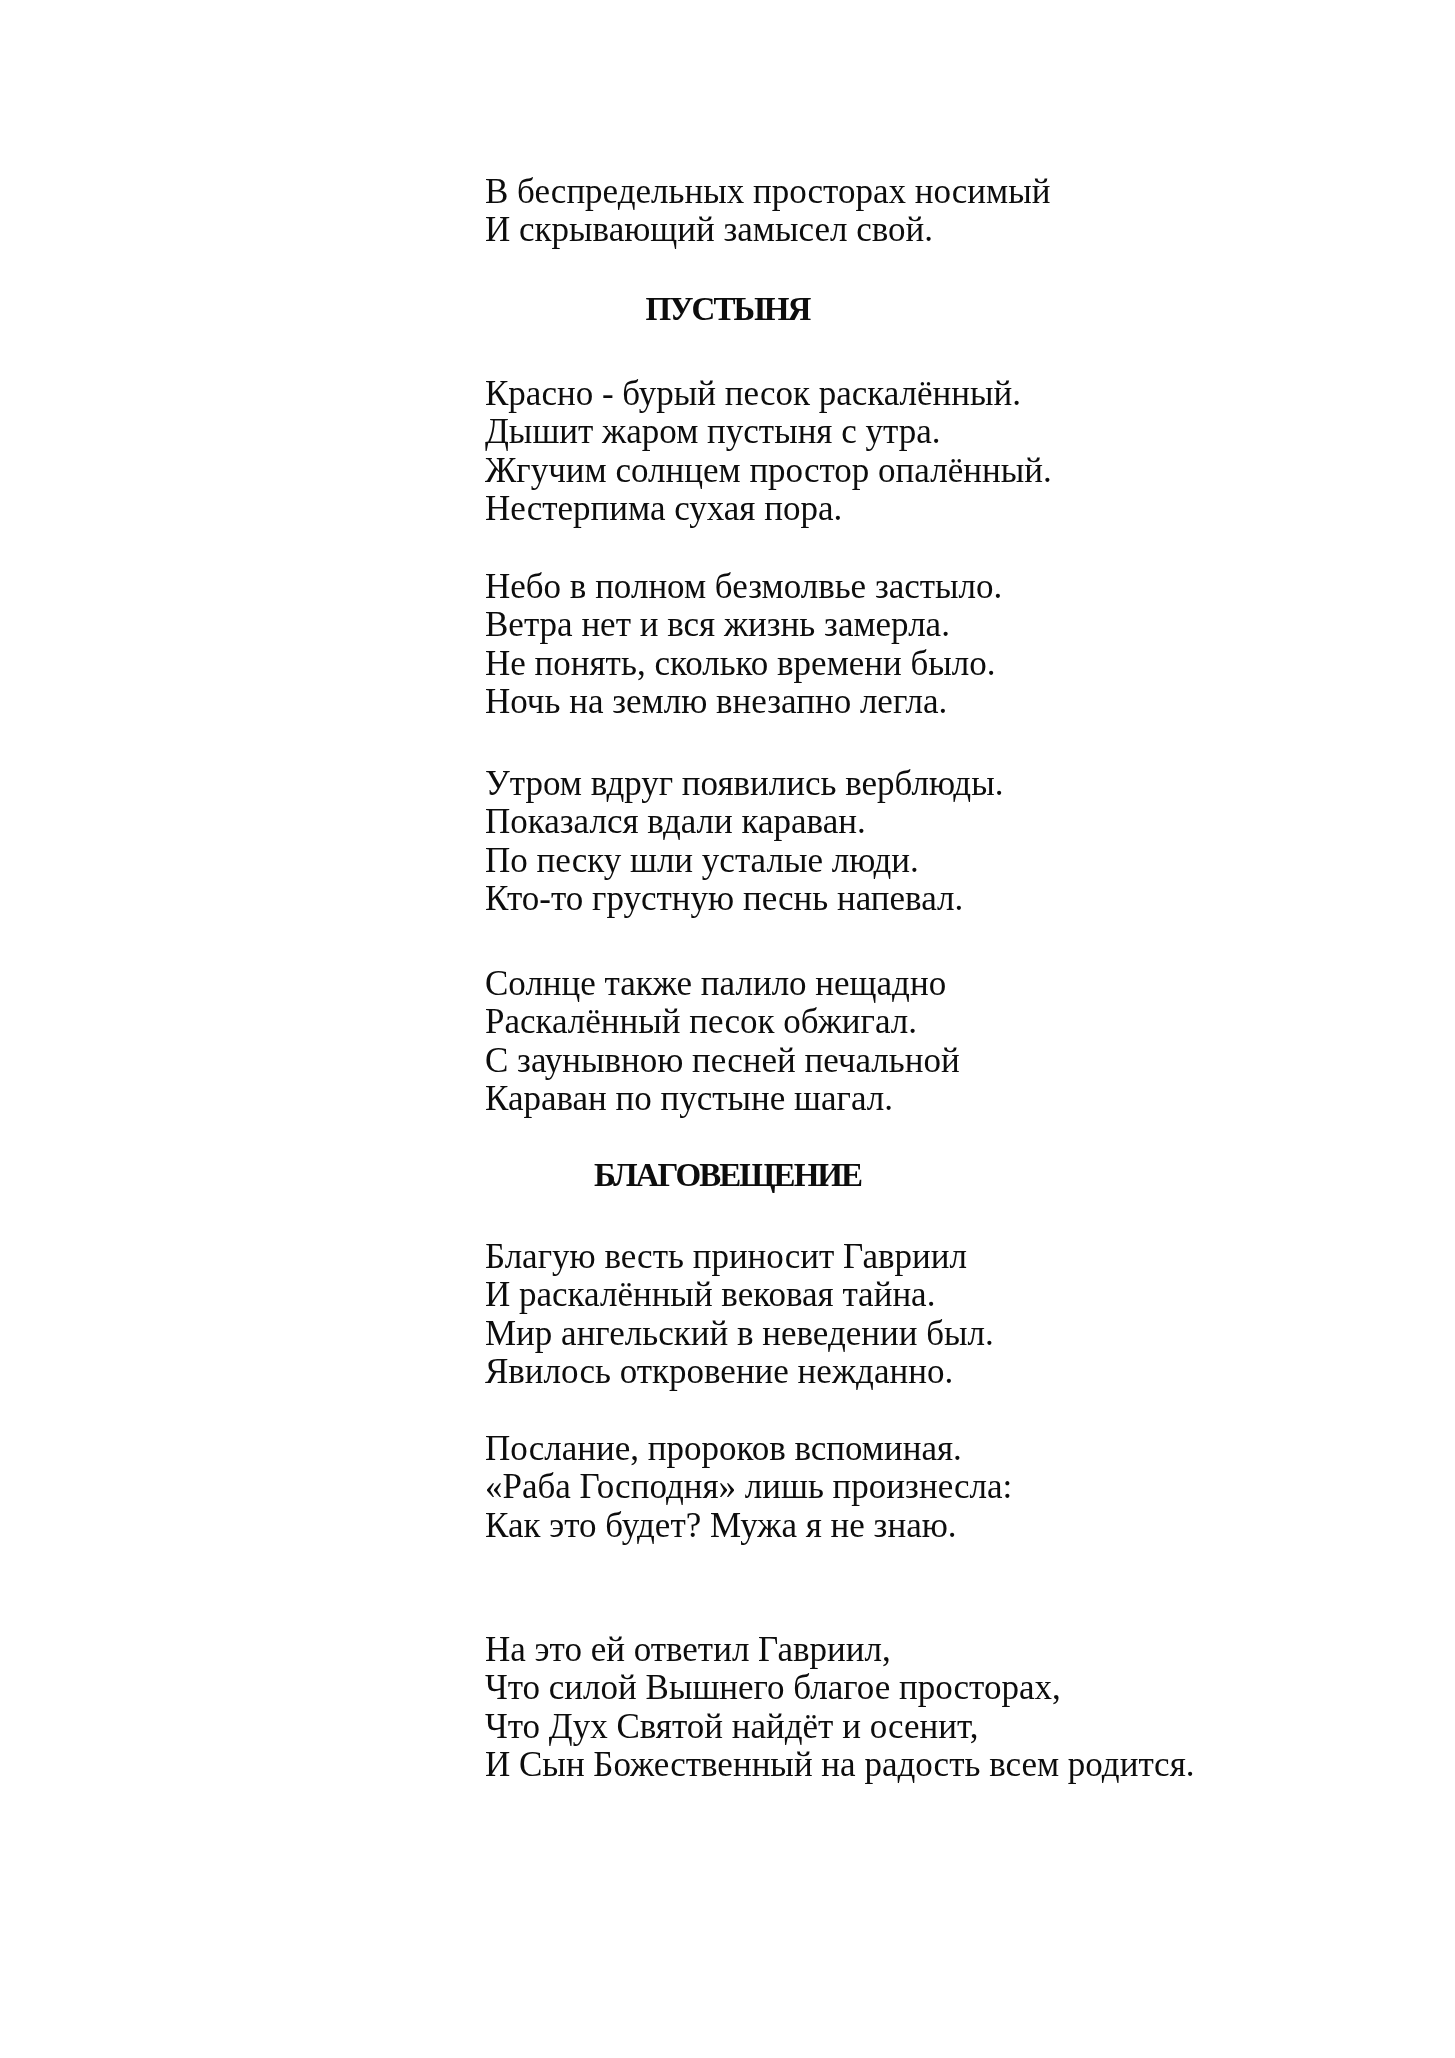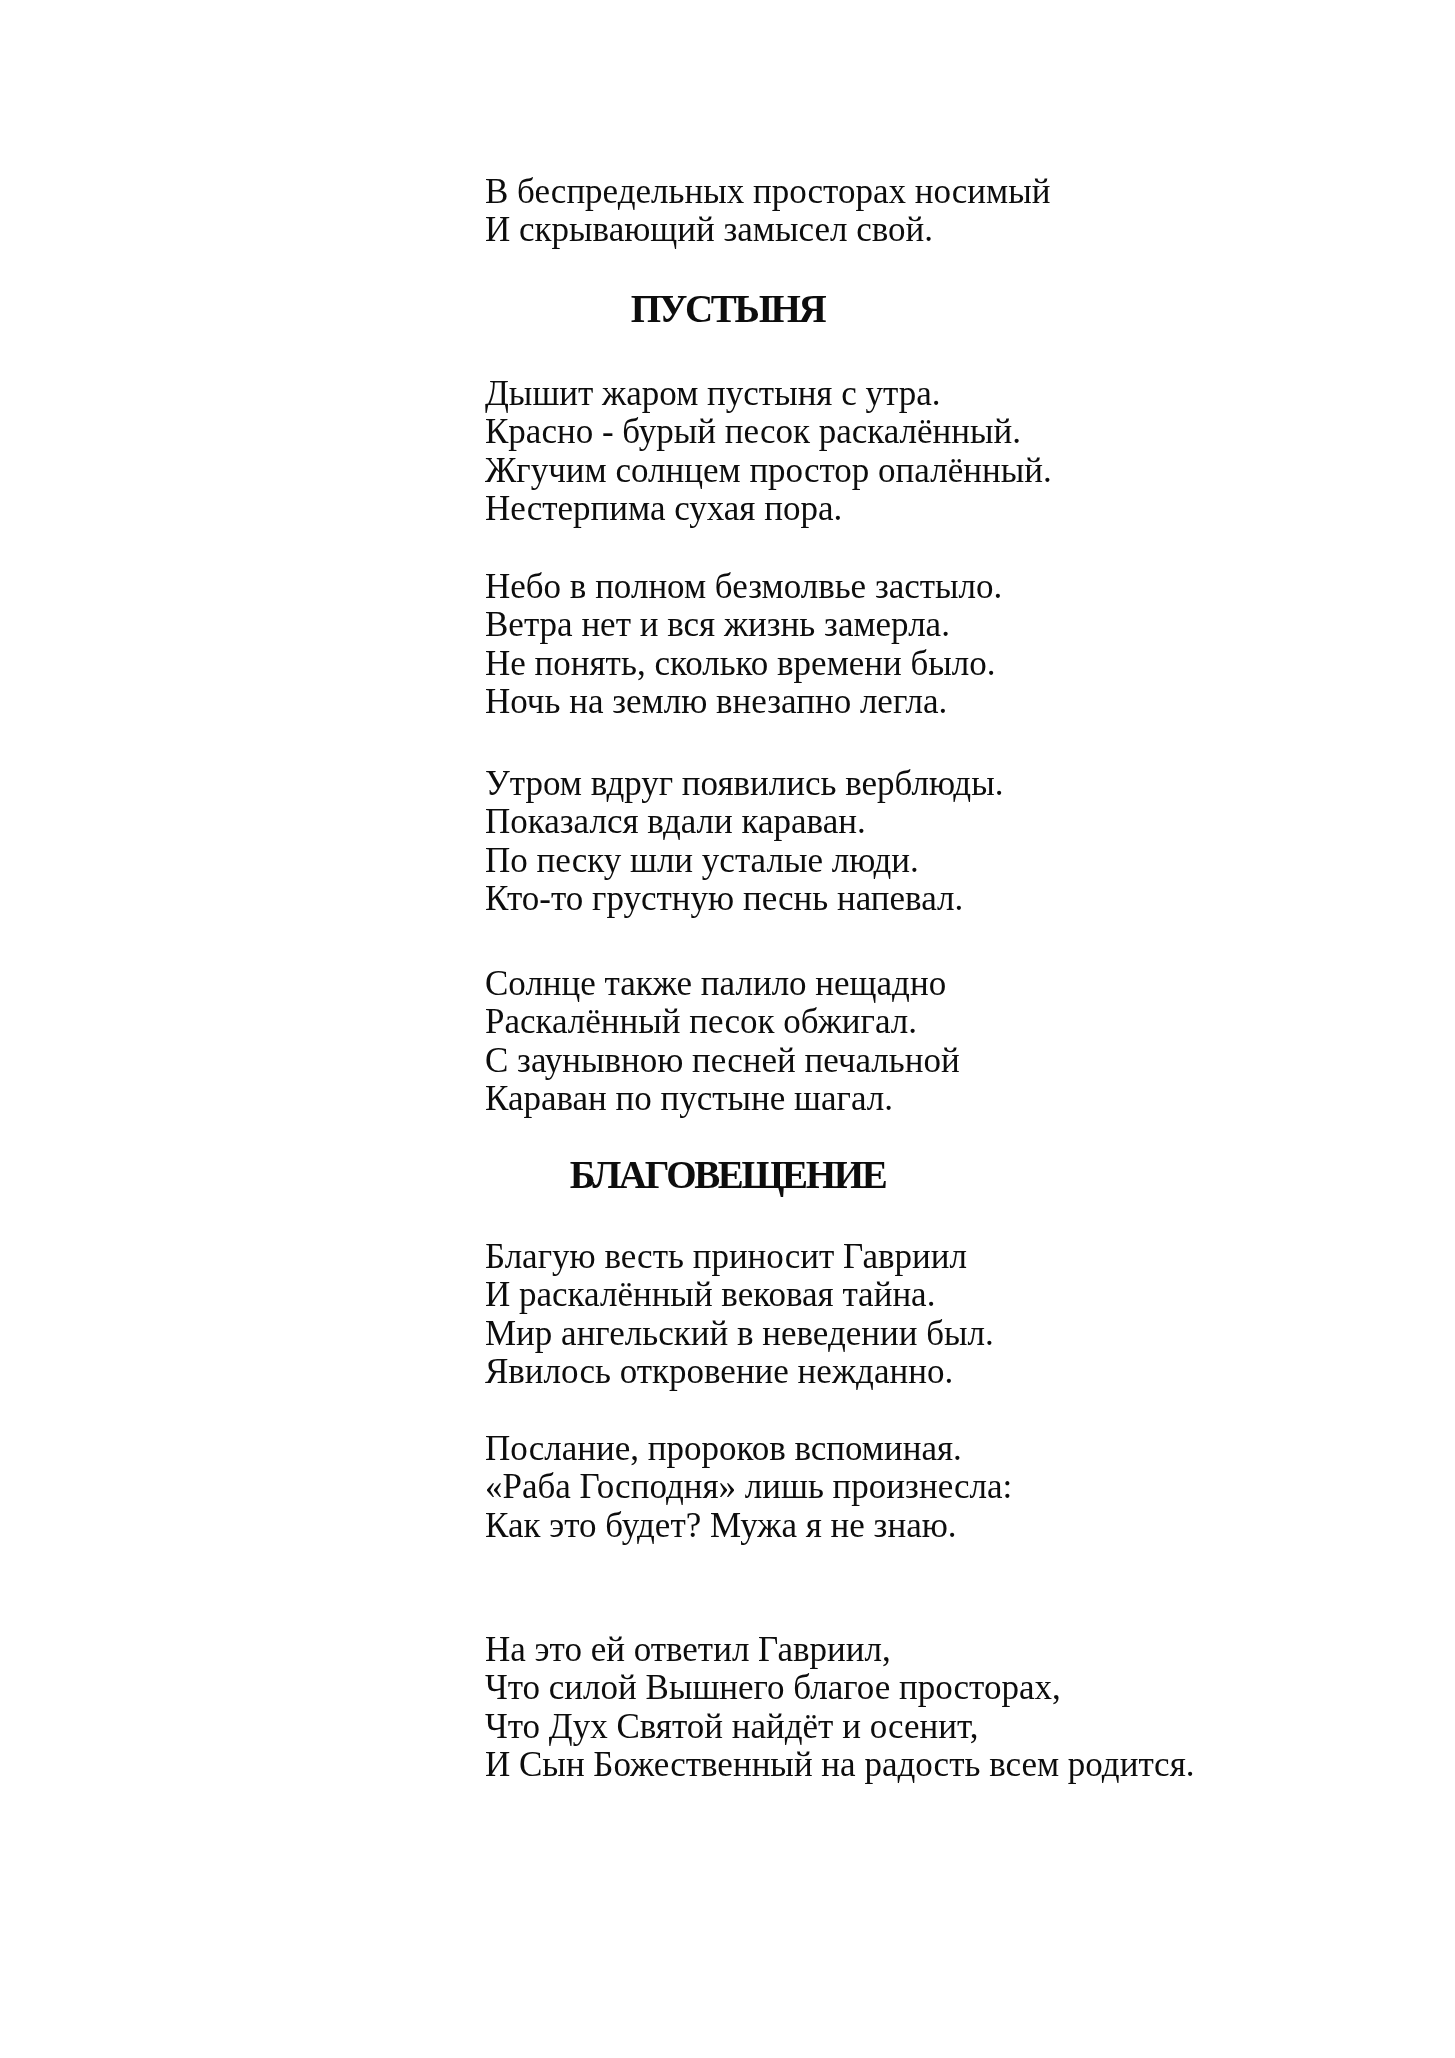--- a/index.html
+++ b/index.html
@@ -18,40 +18,40 @@
     font-size: 35px;
     line-height: 38.4px;
     white-space: nowrap;
   }
   .poem-line { display: block; }
   .heading {
     left: 0;
     width: 1455px;
     text-align: center;
     font-weight: bold;
-    font-size: 39px;
+    font-size: 33px;
     line-height: 40px;
     letter-spacing: -0.06em;
   }
 </style>
 </head>
 <body>
 
 <div class="page">
 
   <div class="block" style="top:173px">
     <span class="poem-line">В беспредельных просторах носимый</span>
     <span class="poem-line">И скрывающий замысел свой.</span>
   </div>
 
   <div class="block heading" style="top:289px">ПУСТЫНЯ</div>
 
   <div class="block" style="top:375px">
+    <span class="poem-line">Красно - бурый песок раскалённый.</span>
     <span class="poem-line">Дышит жаром пустыня с утра.</span>
-    <span class="poem-line">Красно - бурый песок раскалённый.</span>
     <span class="poem-line">Жгучим солнцем простор опалённый.</span>
     <span class="poem-line">Нестерпима сухая пора.</span>
   </div>
 
   <div class="block" style="top:568px">
     <span class="poem-line">Небо в полном безмолвье застыло.</span>
     <span class="poem-line">Ветра нет и вся жизнь замерла.</span>
     <span class="poem-line">Не понять, сколько времени было.</span>
     <span class="poem-line">Ночь на землю внезапно легла.</span>
   </div>

